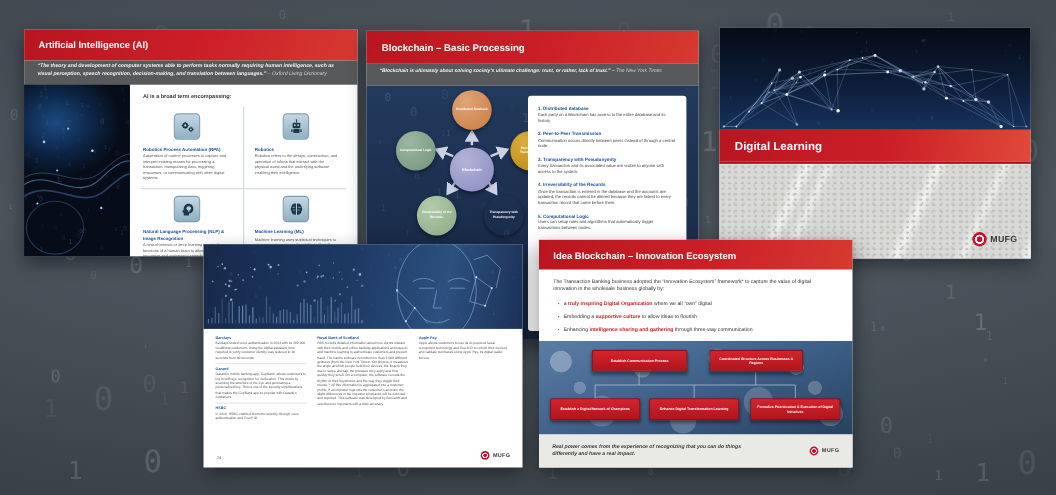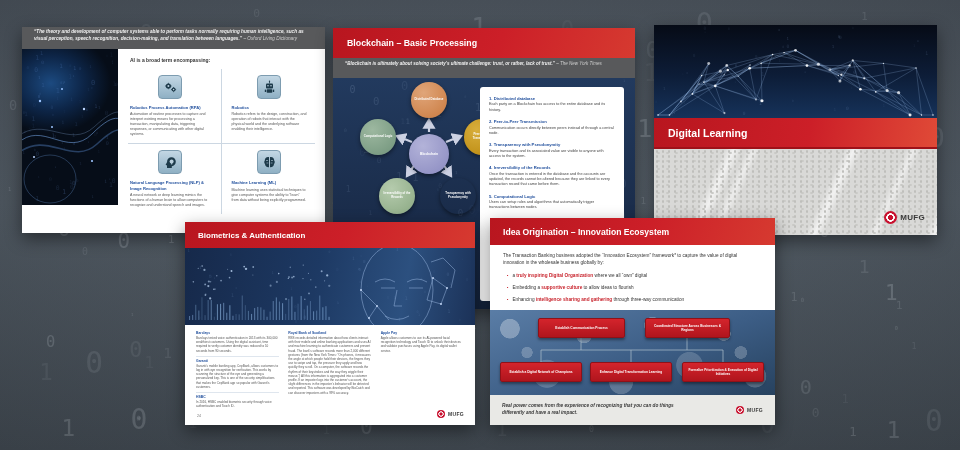--- a/index.html
+++ b/index.html
@@ -284,20 +284,23 @@
       <span style="left: 33.6189%; top: 94.5454%; font-size: 11.8px; opacity: 0.07;">1</span>
       <span style="left: 23.2238%; top: 47.4865%; font-size: 7.6px; opacity: 0.22;">1</span>
       <span style="left: 0.933738%; top: 22.0311%; font-size: 13.5px; opacity: 0.16;">0</span>
       <span style="left: 96.7346%; top: 27.8846%; font-size: 26.7px; opacity: 0.15;">0</span>
       <span style="left: 28.4067%; top: 11.7697%; font-size: 6px; opacity: 0.22;">0</span>
       <span style="left: 88.2092%; top: 46.6763%; font-size: 20.7px; opacity: 0.07;">0</span>
       <span style="left: 76.965%; top: 24.7218%; font-size: 5.9px; opacity: 0.18;">1</span>
     </div>
 
   <section class="slide" id="slide-ai">
+    <header class="hd">
+      <span>Artificial Intelligence (AI)</span>
+    </header>
     <div class="quotebar">
       <span class="q">“The theory and development of computer systems able to perform tasks normally requiring human intelligence, such as visual perception, speech recognition, decision-making, and translation between languages.”</span>
       <span class="qa">– Oxford Living Dictionary</span>
     </div>
     <div class="ai-body">
       <div class="ai-img">
         <div class="binary-layer" style="--bin:#7fb0ff">
             <span style="left: 93.7041%; top: 8.74693%; font-size: 2.2px; opacity: 0.18;">1</span>
             <span style="left: 71.9732%; top: 24.0604%; font-size: 2.7px; opacity: 0.12;">0</span>
             <span style="left: 77.22%; top: 53.5037%; font-size: 3.1px; opacity: 0.14;">0</span>
@@ -852,23 +855,20 @@
     </div>
     <div class="dl-circuit">
       <div class="mufg big">
         <span class="mlogo"></span>
         <span class="mtext">MUFG</span>
       </div>
     </div>
   </section>
 
   <section class="slide" id="slide-bio">
-    <header class="hd">
-      <span>Biometrics &amp; Authentication</span>
-    </header>
     <div class="bio-img">
       <div class="binary-layer" style="--bin:#8fb4e0">
           <span style="left: 69.5619%; top: 61.8199%; font-size: 4.3px; opacity: 0.06;">0</span>
           <span style="left: 90.161%; top: 33.0845%; font-size: 4.8px; opacity: 0.18;">0</span>
           <span style="left: 29.8772%; top: 31.7238%; font-size: 3.3px; opacity: 0.18;">1</span>
           <span style="left: 40.8953%; top: 87.8082%; font-size: 4.6px; opacity: 0.2;">0</span>
           <span style="left: 95.4306%; top: 13.5586%; font-size: 2.1px; opacity: 0.08;">0</span>
           <span style="left: 81.2222%; top: 39.146%; font-size: 3px; opacity: 0.16;">0</span>
           <span style="left: 60.1427%; top: 44.6905%; font-size: 2.6px; opacity: 0.17;">0</span>
           <span style="left: 73.4361%; top: 91.0811%; font-size: 4.4px; opacity: 0.18;">1</span>
@@ -1042,21 +1042,21 @@
     </div>
     <span class="pageno">24</span>
     <div class="mufg small">
       <span class="mlogo"></span>
       <span class="mtext">MUFG</span>
     </div>
   </section>
 
   <section class="slide" id="slide-idea">
     <header class="hd">
-      <span>Idea Origination – Innovation Ecosystem</span>
+      <span>Idea Blockchain – Innovation Ecosystem</span>
     </header>
     <div class="idea-white">
       <div class="idea-intro">The Transaction Banking business adopted the “Innovation Ecosystem” framework* to capture the value of digital innovation in the wholesale business globally by:</div>
       <div class="ibullet">
         <span class="blt">▪</span>
         <span><span>a </span><span class="em">truly inspiring Digital Organization</span><span> where we all “own” digital</span></span>
       </div>
       <div class="ibullet">
         <span class="blt">▪</span>
         <span><span>Embedding a </span><span class="em">supportive culture</span><span> to allow ideas to flourish</span></span>

